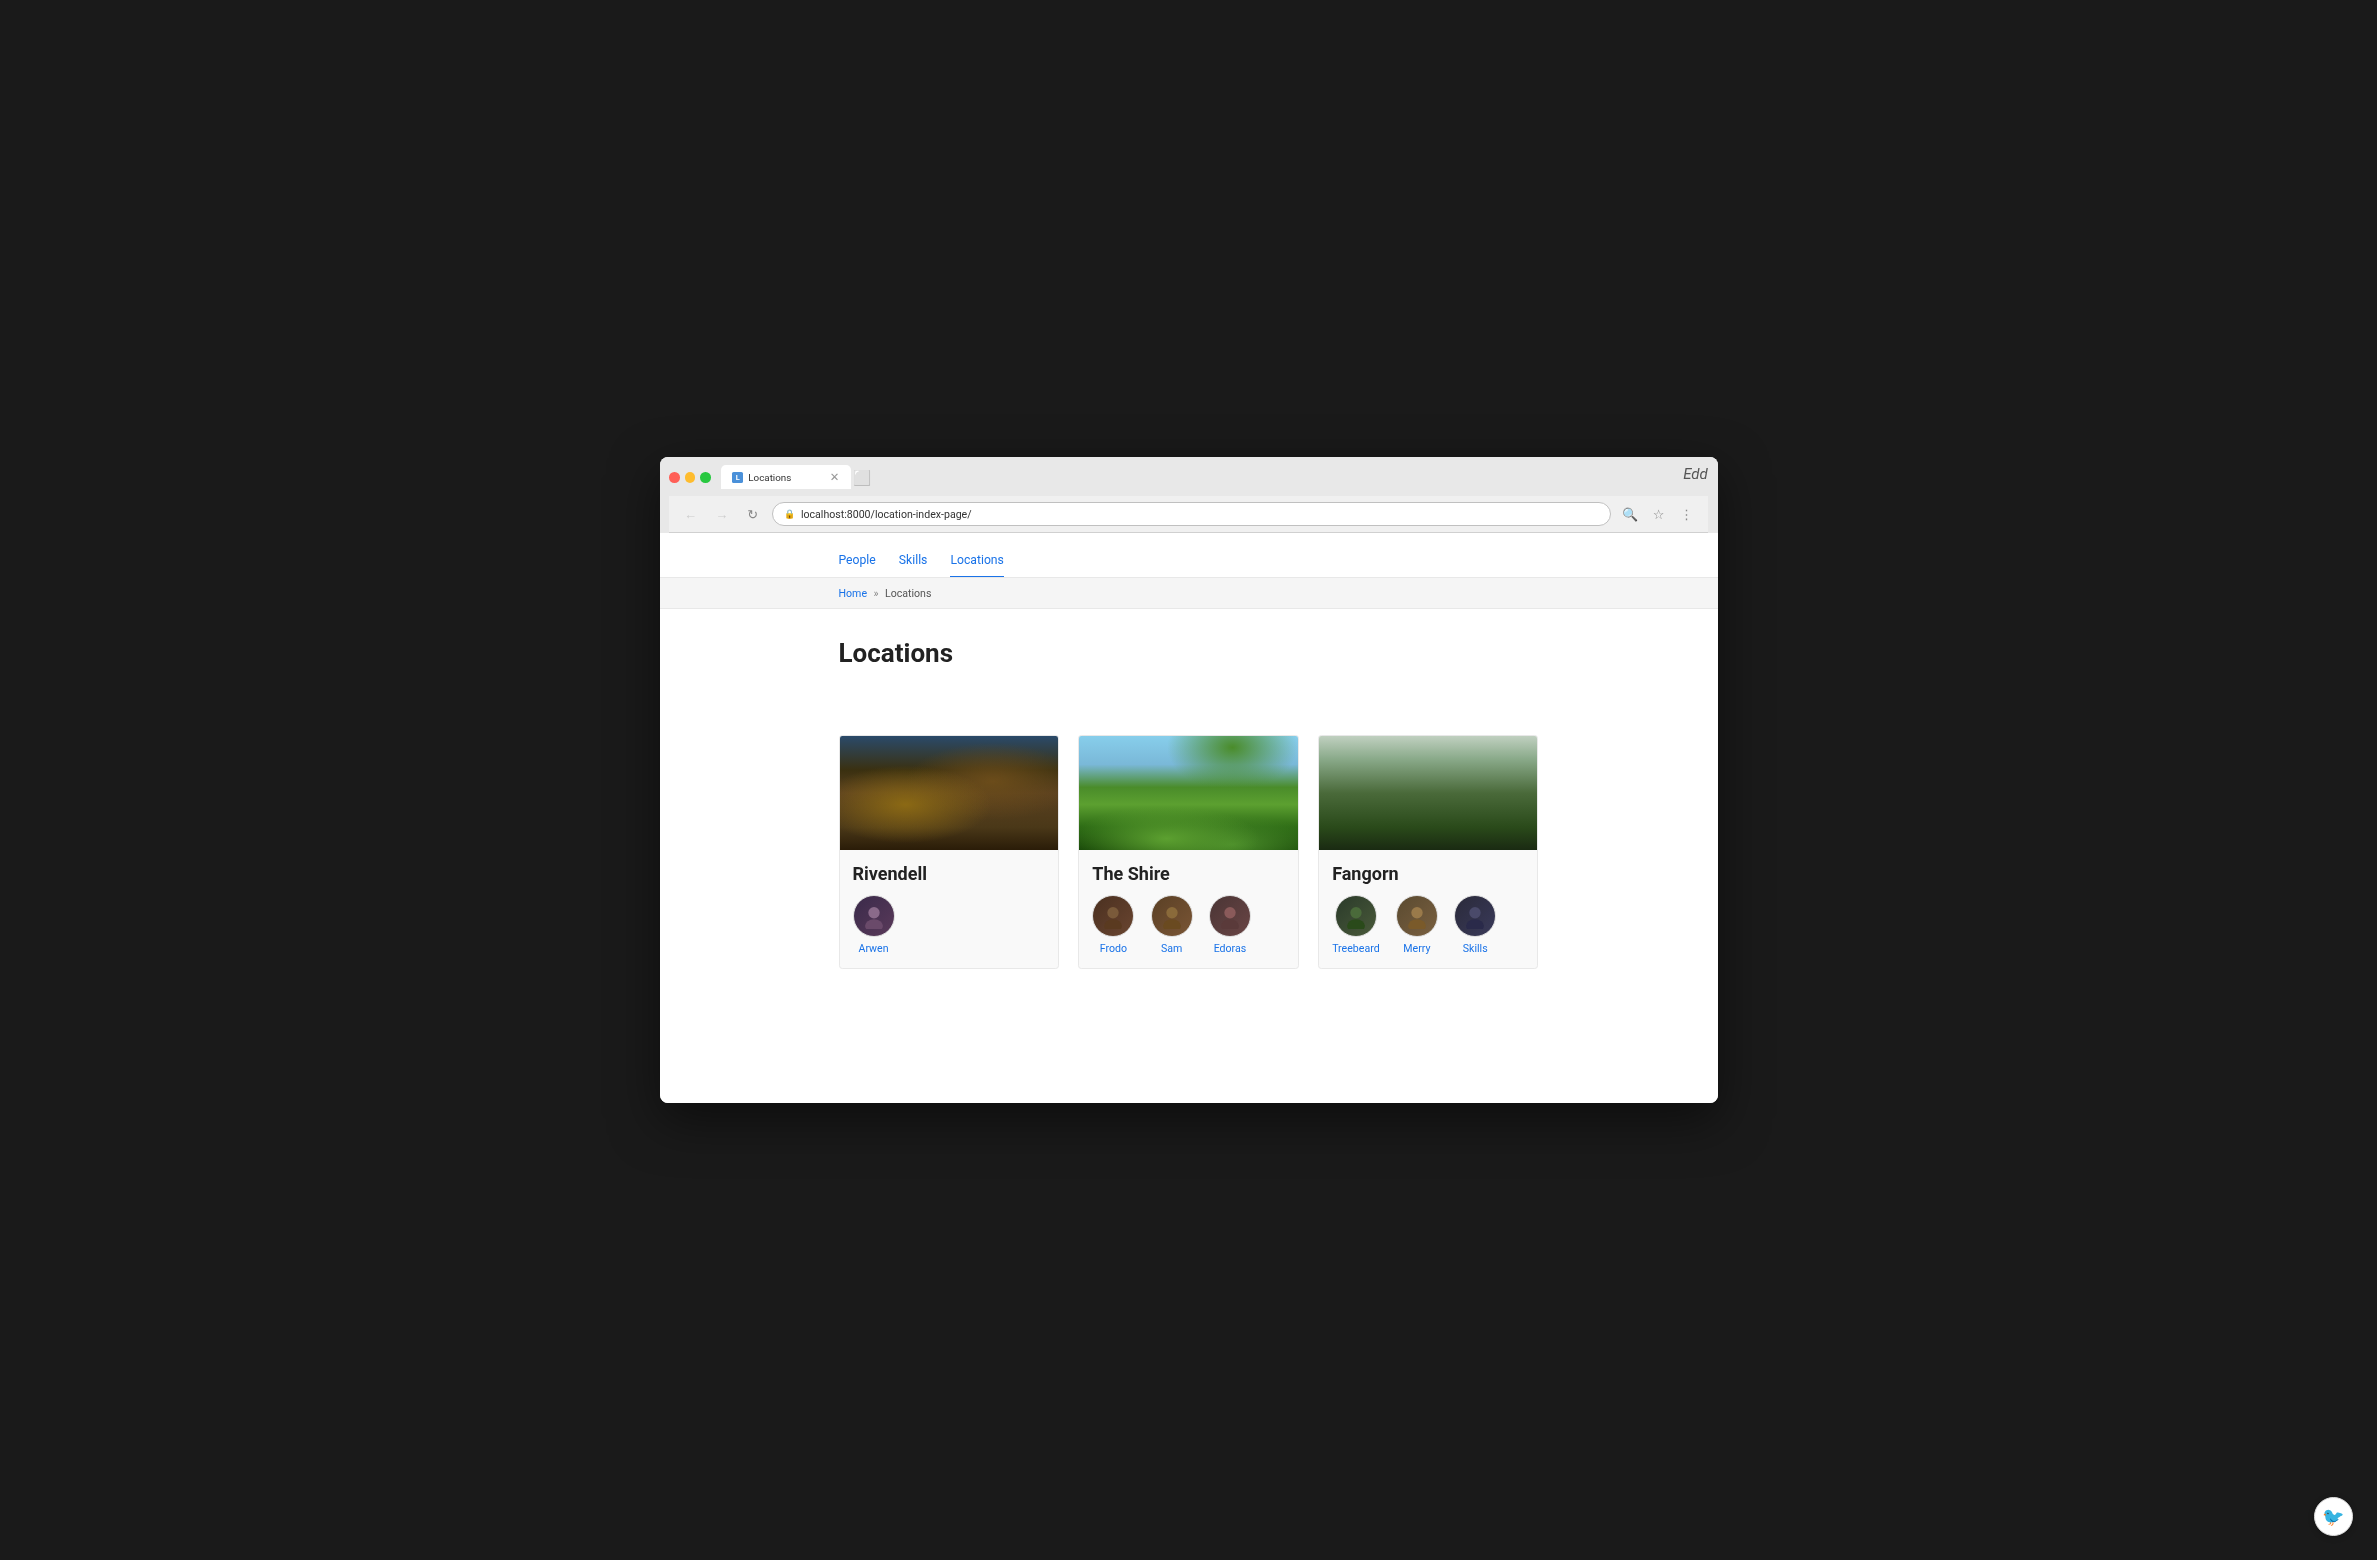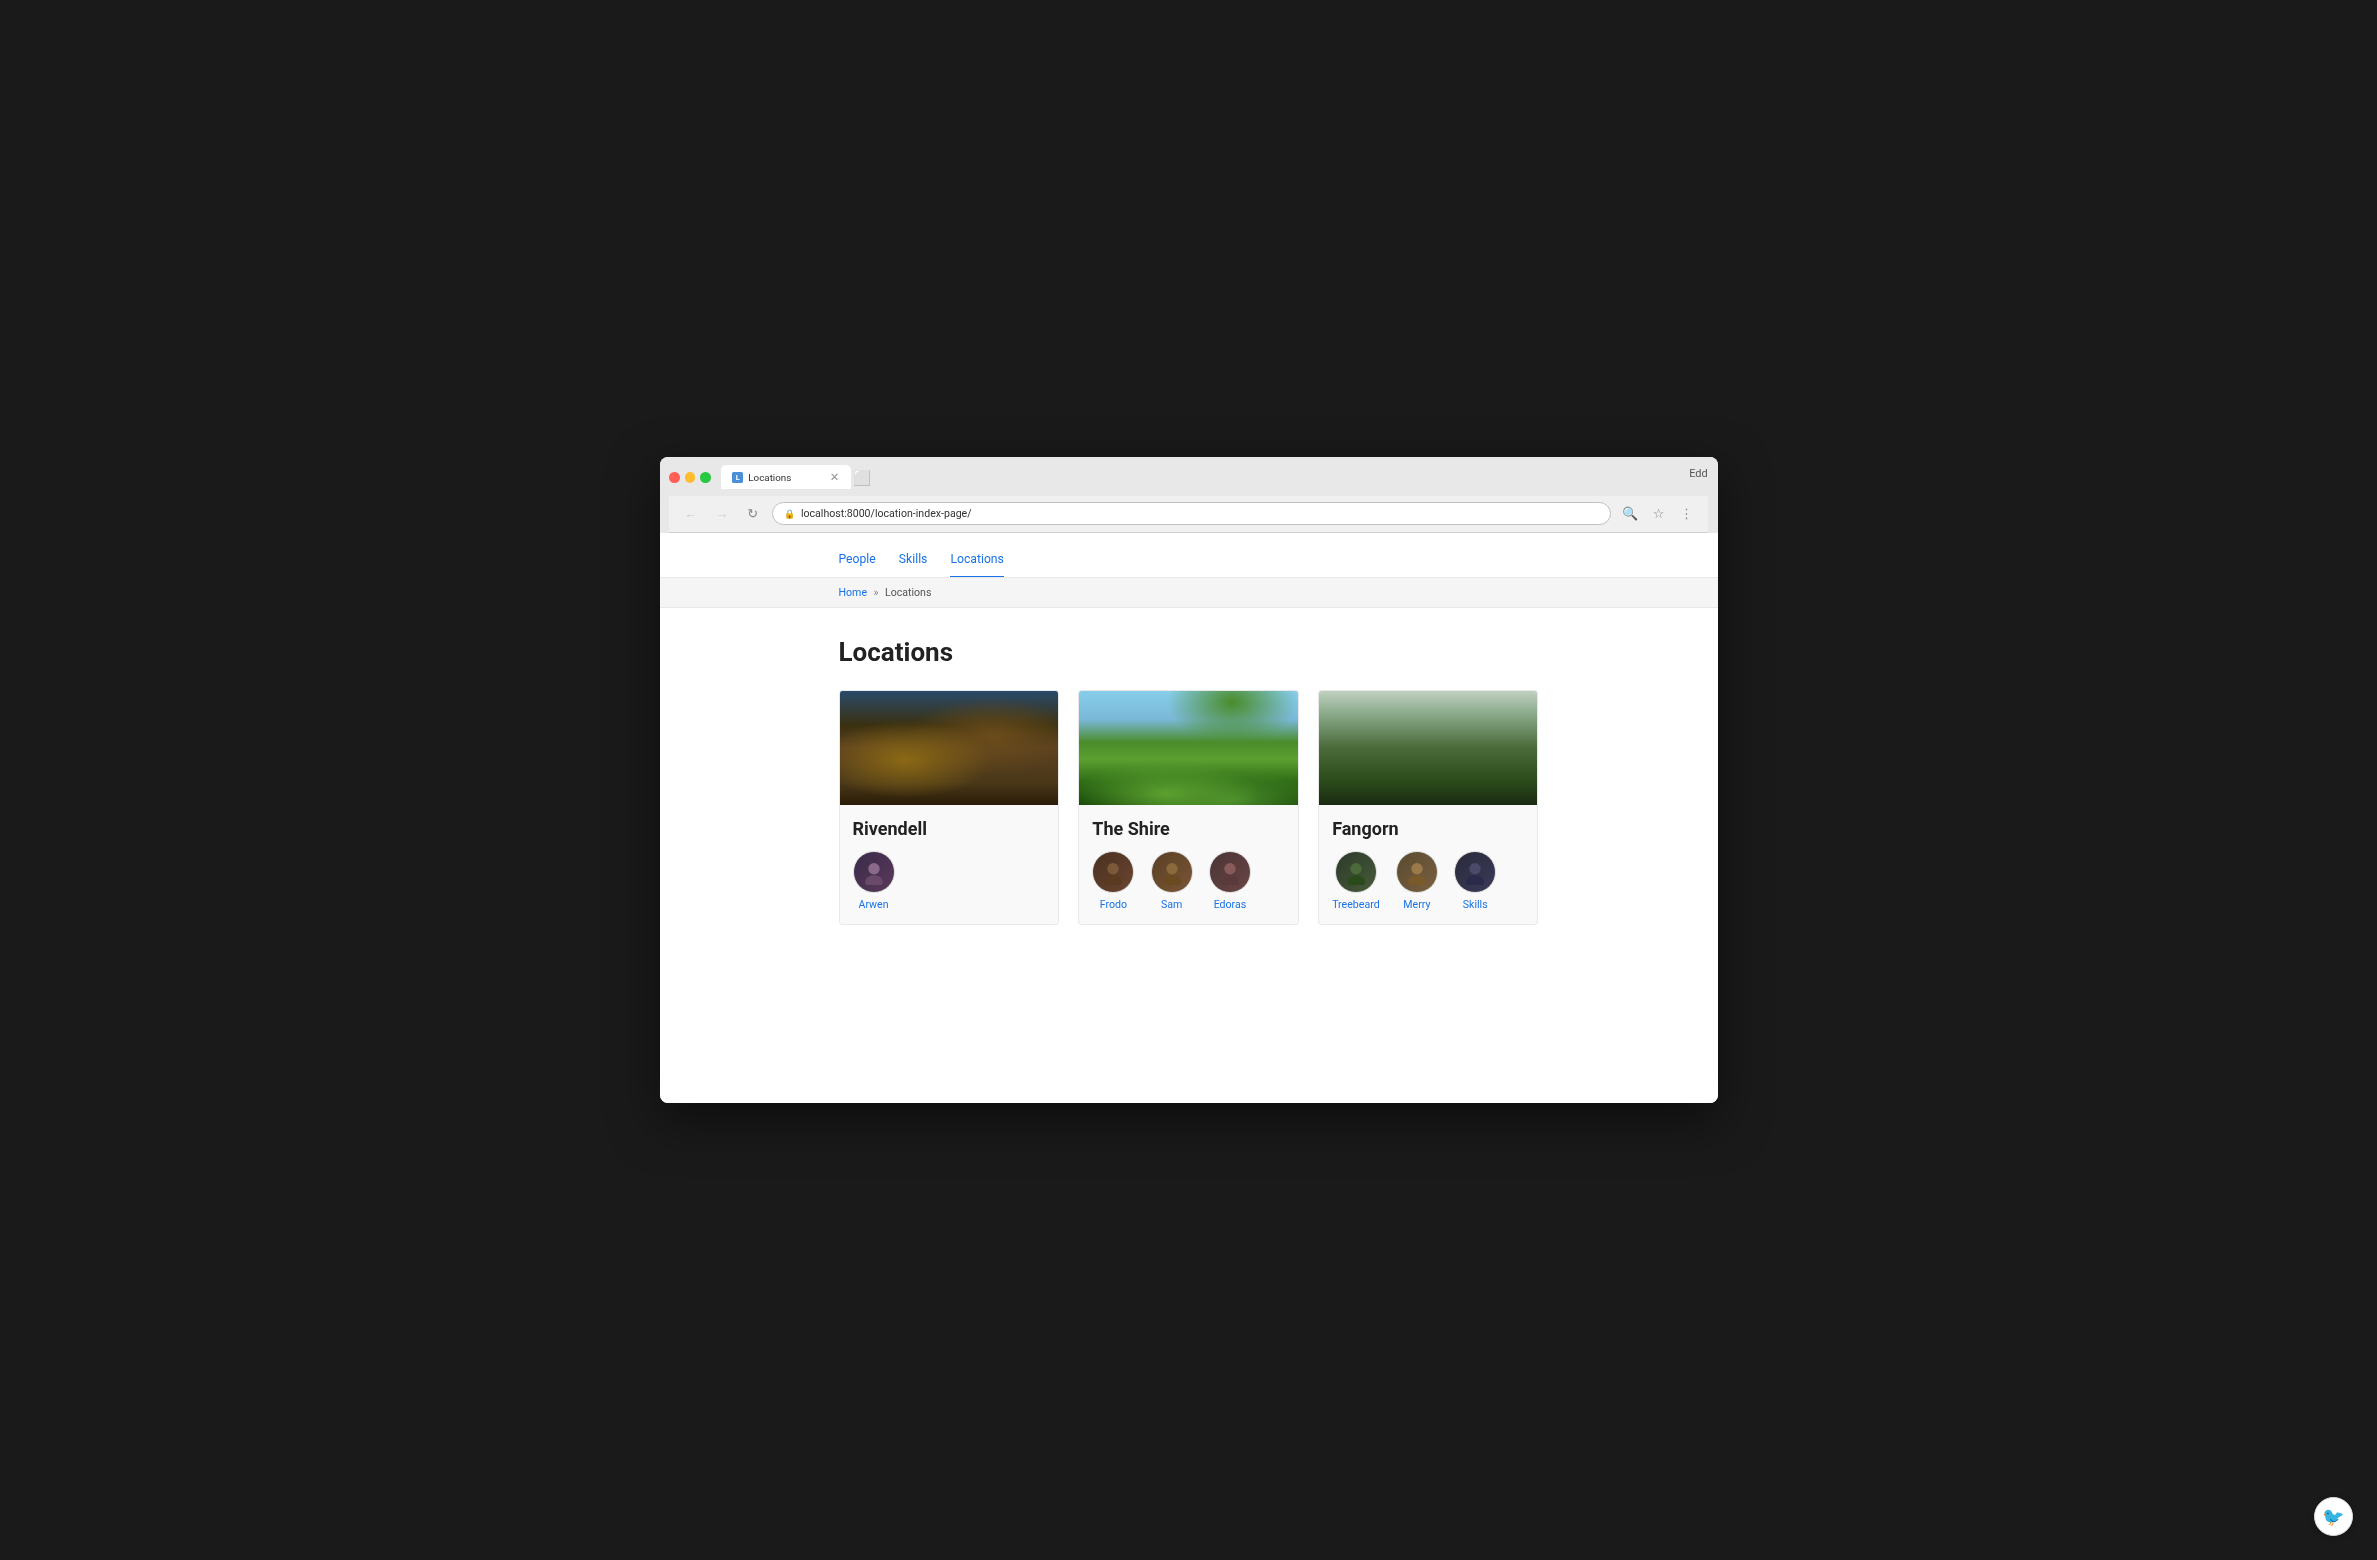--- a/index.html
+++ b/index.html
@@ -94,23 +94,24 @@
       display: flex;
       align-items: center;
       justify-content: center;
       color: #888;
       font-size: 14.6px;
       cursor: pointer;
     }
 
     .browser-user {
       margin-left: auto;
-      font-size: 11px;
+      font-size: 15px;
       color: #555;
       padding-bottom: 6.5px;
+      font-style: italic;
     }
 
     .browser-toolbar {
       background: #f0f0f0;
       padding: 6.5px 9.8px;
       display: flex;
       align-items: center;
       gap: 8.1px;
       border-bottom: 0.8px solid #d0d0d0;
     }
@@ -234,20 +235,21 @@
       display: grid;
       grid-template-columns: repeat(3, 1fr);
       gap: 19.5px;
     }
 
     .location-card {
       background: #f9f9f9;
       border-radius: 3.3px;
       overflow: hidden;
       border: 0.8px solid #e8e8e8;
+      margin-top: 44px;
     }
 
     .location-body {
       padding: 13px;
     }
 
     .location-name {
       font-size: 18px;
       font-weight: bold;
       color: #222;

